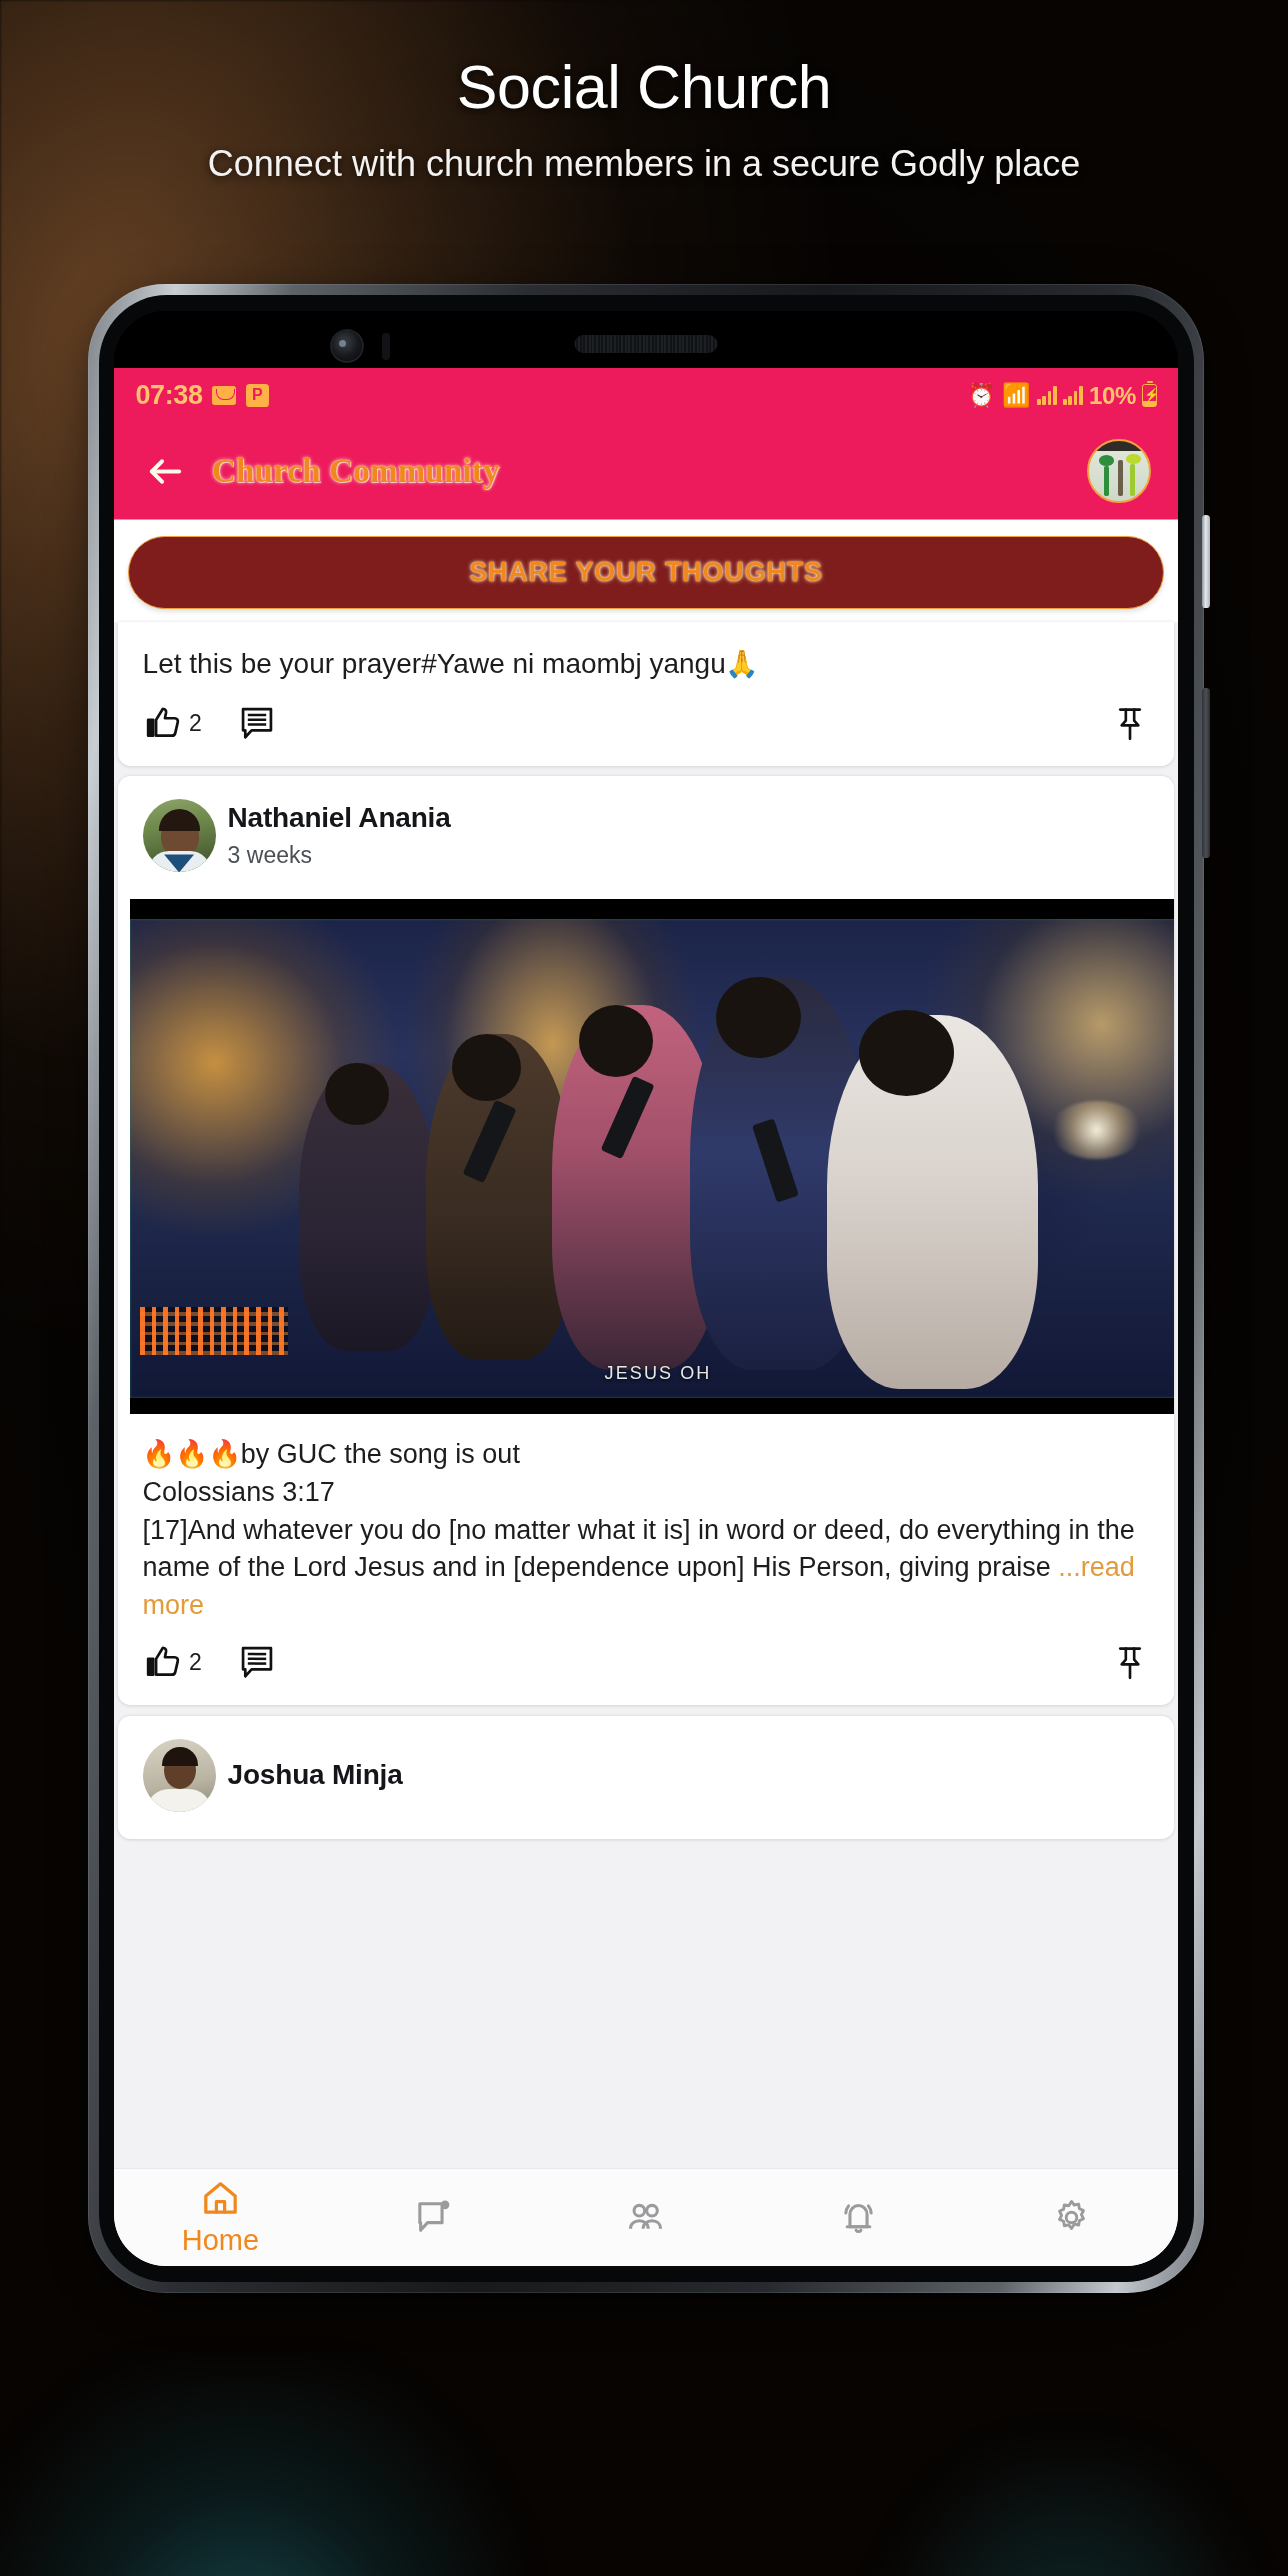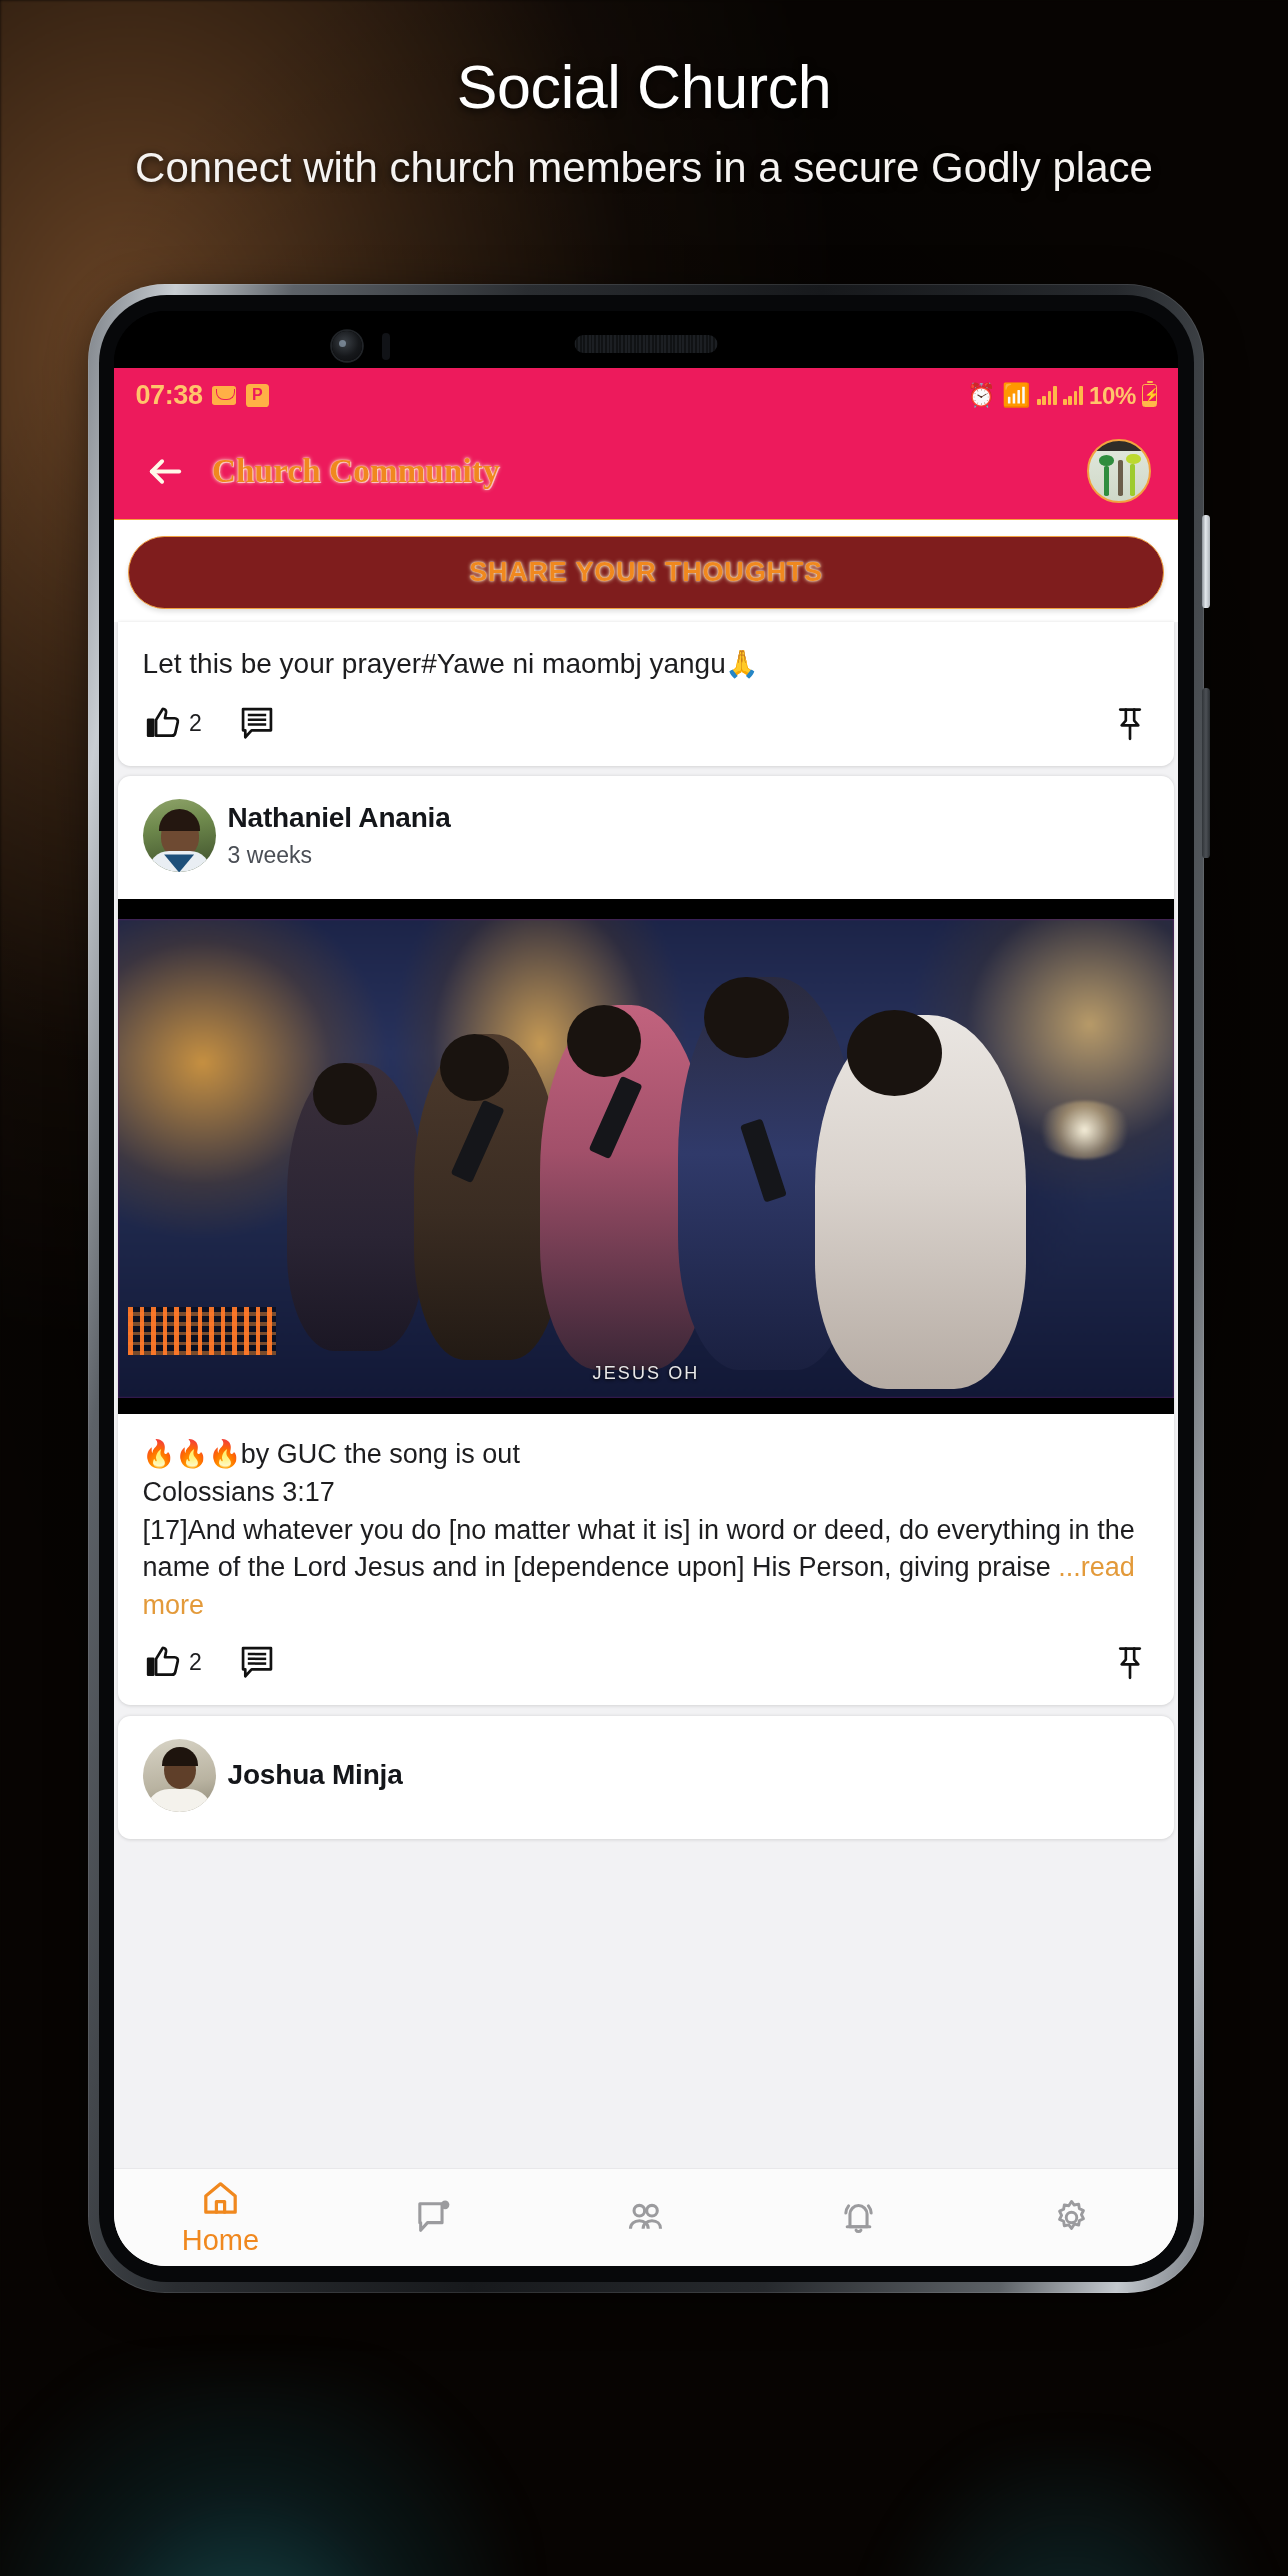--- a/index.html
+++ b/index.html
@@ -42,21 +42,21 @@
   
   .promo { position:absolute; left:0; right:0; top:0; z-index:5; text-align:center; }
   .promo-title {
     margin-top:55px;
     font-size:61px; font-weight:400; color:#ffffff; letter-spacing:-0.4px;
     text-shadow:0 1.8px 9px rgba(0,0,0,.85);
     line-height:1.08;
   }
   .promo-sub {
     margin-top:19.7px;
-    font-size:42px; font-weight:400; color:#f5f3f1; line-height:1.28;
+    font-size:36px; font-weight:400; color:#f5f3f1; line-height:1.28;
     text-shadow:0 1.8px 8px rgba(0,0,0,.8);
     padding:0 82px;
   }
 
   
   #phone {
     position:absolute; left:88px; top:284px;
     width:1116px; height:2009px; z-index:10;
   }
   .dev-shadow {
@@ -204,21 +204,21 @@
   .av-nath .shirt { position:absolute; left:5.4px; bottom:0; width:63px; height:21.5px; border-radius:23px 23px 0 0; background:#e9eef3; }
   .av-nath .collar { position:absolute; left:21.5px; bottom:0; width:30px; height:18px; background:#1d4f7a; clip-path:polygon(0 0,100% 0,50% 100%); }
   .av-josh { background:linear-gradient(170deg,#d8d4c6 0%,#b9b3a1 60%,#8d8877 100%); }
   .av-josh .face { position:absolute; left:21.5px; top:12.5px; width:32px; height:38px; border-radius:50%; background:#5f3f29; }
   .av-josh .hair { position:absolute; left:19.7px; top:8px; width:36px; height:19px; border-radius:18px 18px 0 0; background:#1e140d; }
   .av-josh .shirt { position:absolute; left:3.6px; bottom:0; width:66px; height:23px; border-radius:25px 25px 0 0; background:#f4f2ec; }
   .u-name { font-size:28px; font-weight:700; color:#14161a; letter-spacing:-0.2px; }
   .u-time { font-size:23px; color:#4a4e55; margin-top:8px; }
 
   
-  .video-wrap { width:100%; height:515px; background:#701a75; position:relative; overflow:hidden; }
+  .video-wrap { width:100%; height:515px; background:#0f766e; position:relative; overflow:hidden;margin-left:12px; }
   .vid-stage { position:absolute; left:0; right:0; top:19.7px; bottom:16px; overflow:hidden; }
   .vb { position:absolute; }
   .v-bg {
     inset:0;
     background:
       radial-gradient(ellipse 22% 46% at 8% 30%, rgba(225,160,60,.85) 0%, rgba(120,80,30,.3) 55%, rgba(0,0,0,0) 80%),
       radial-gradient(ellipse 17% 50% at 40% 26%, rgba(235,178,82,.8) 0%, rgba(90,60,25,.25) 60%, rgba(0,0,0,0) 82%),
       radial-gradient(ellipse 20% 44% at 92% 22%, rgba(232,190,110,.75) 0%, rgba(80,60,30,.25) 58%, rgba(0,0,0,0) 85%),
       radial-gradient(ellipse 26% 38% at 70% 58%, rgba(45,60,130,.65) 0%, rgba(20,25,60,.3) 60%, rgba(0,0,0,0) 85%),
       linear-gradient(180deg,#1c2448 0%,#28325c 28%,#202a4e 58%,#121836 100%);

